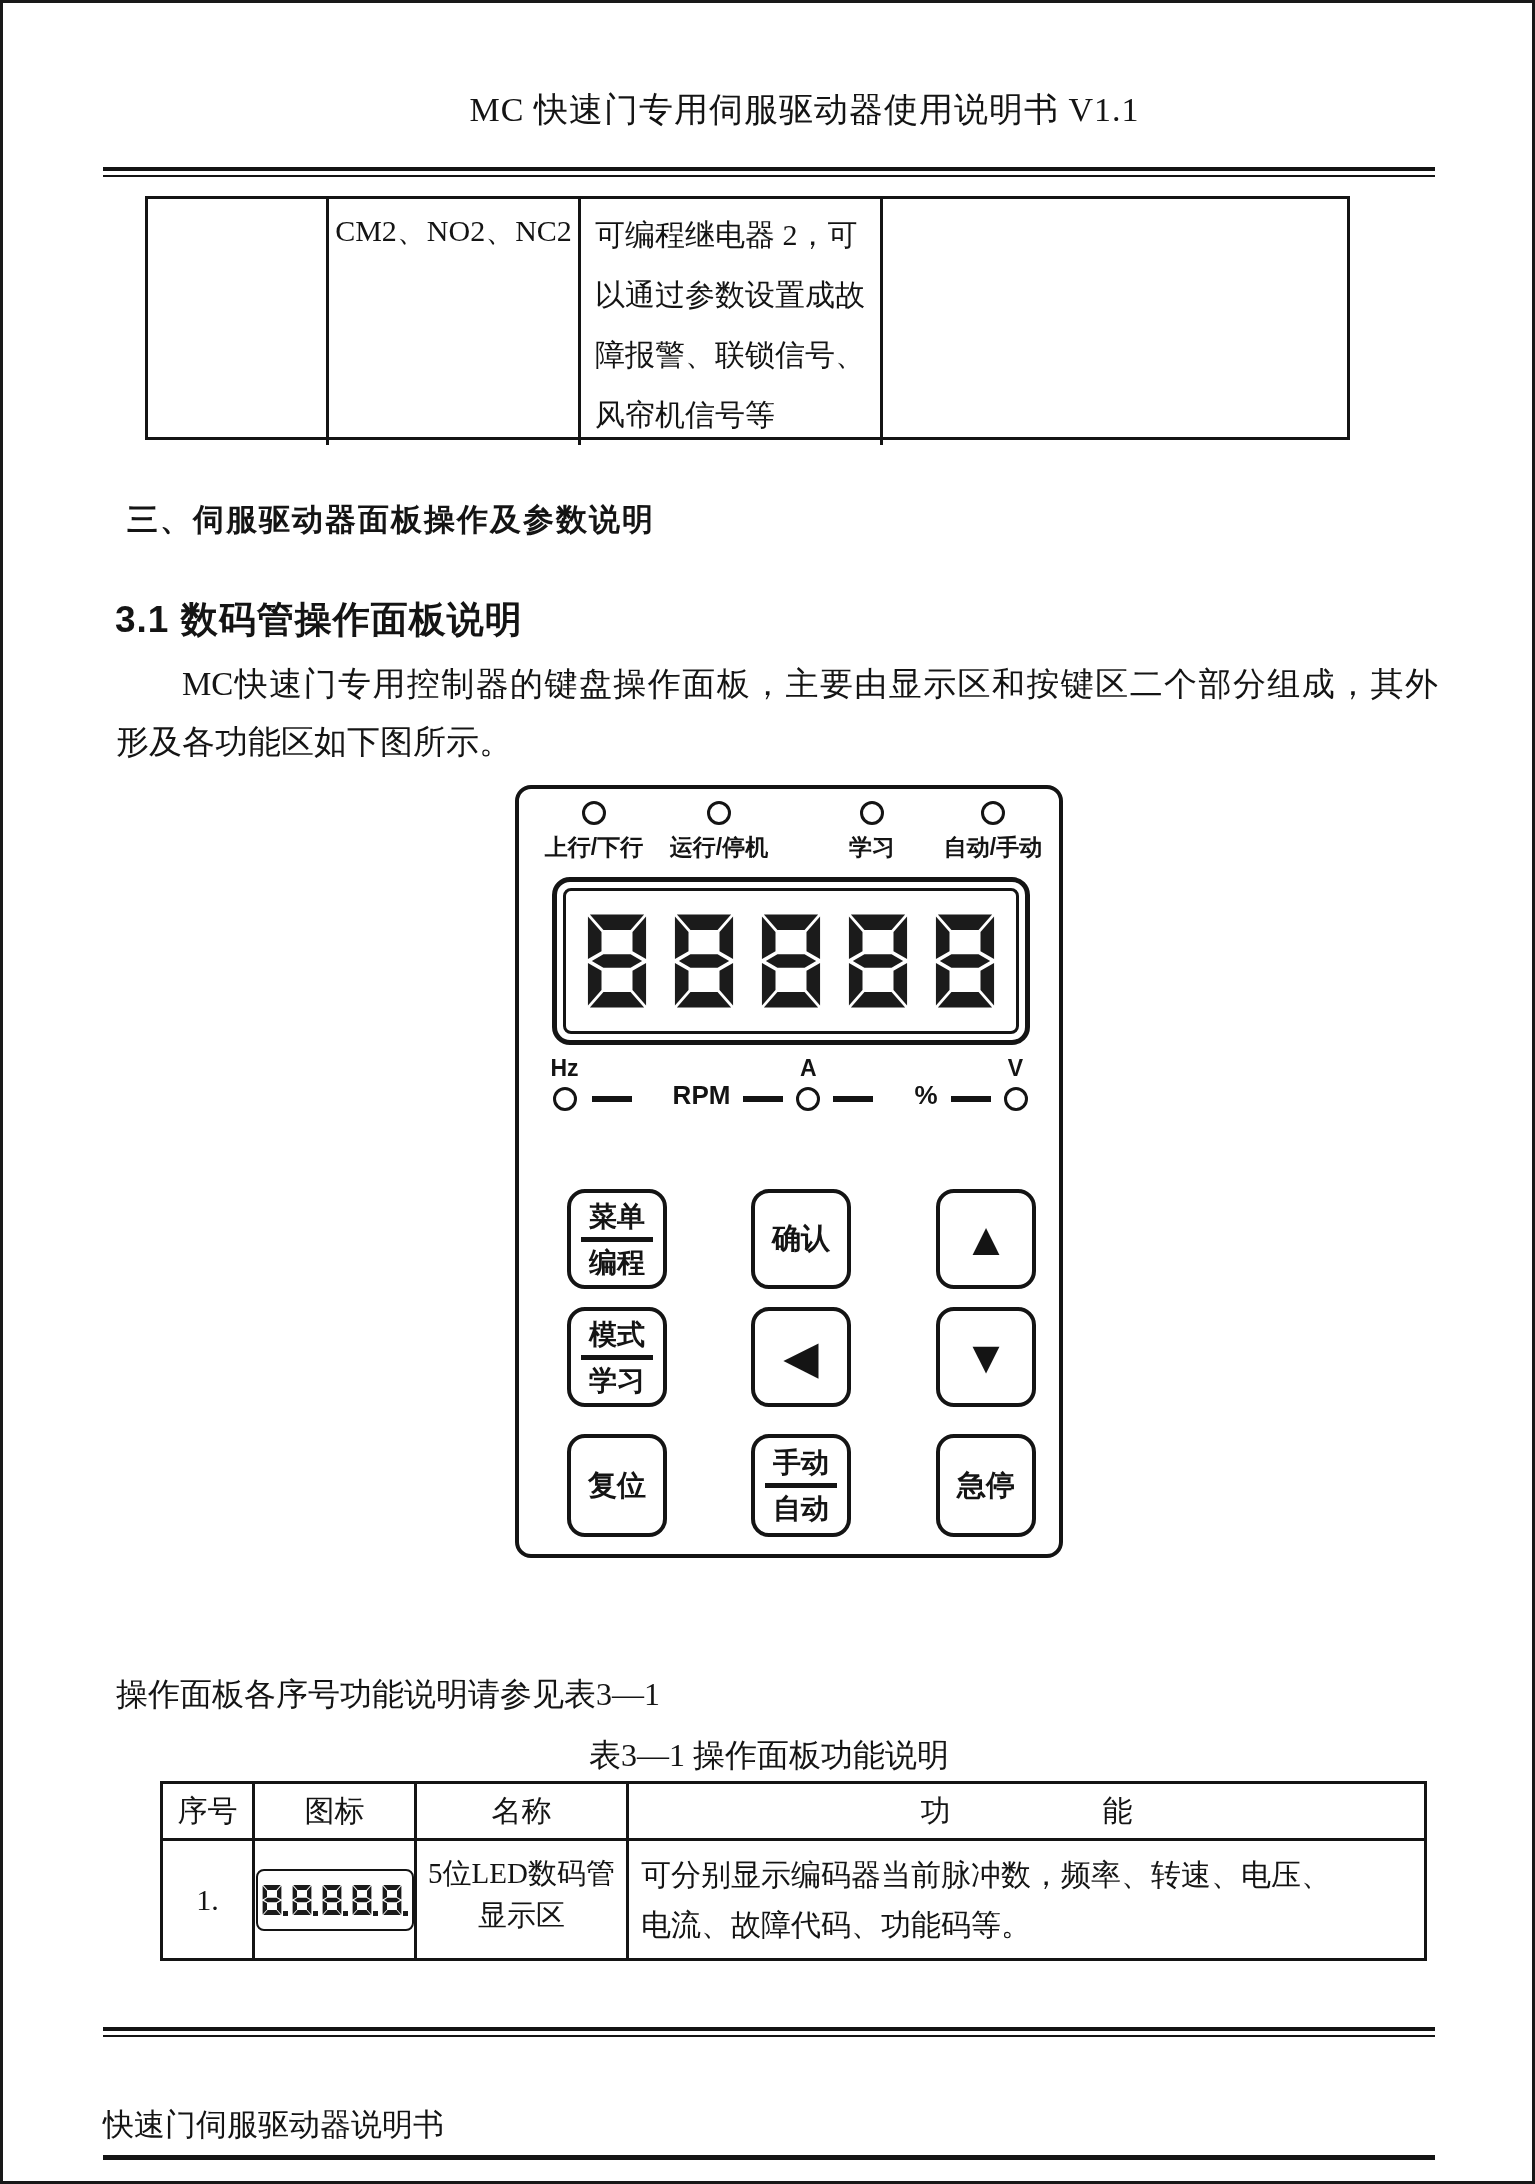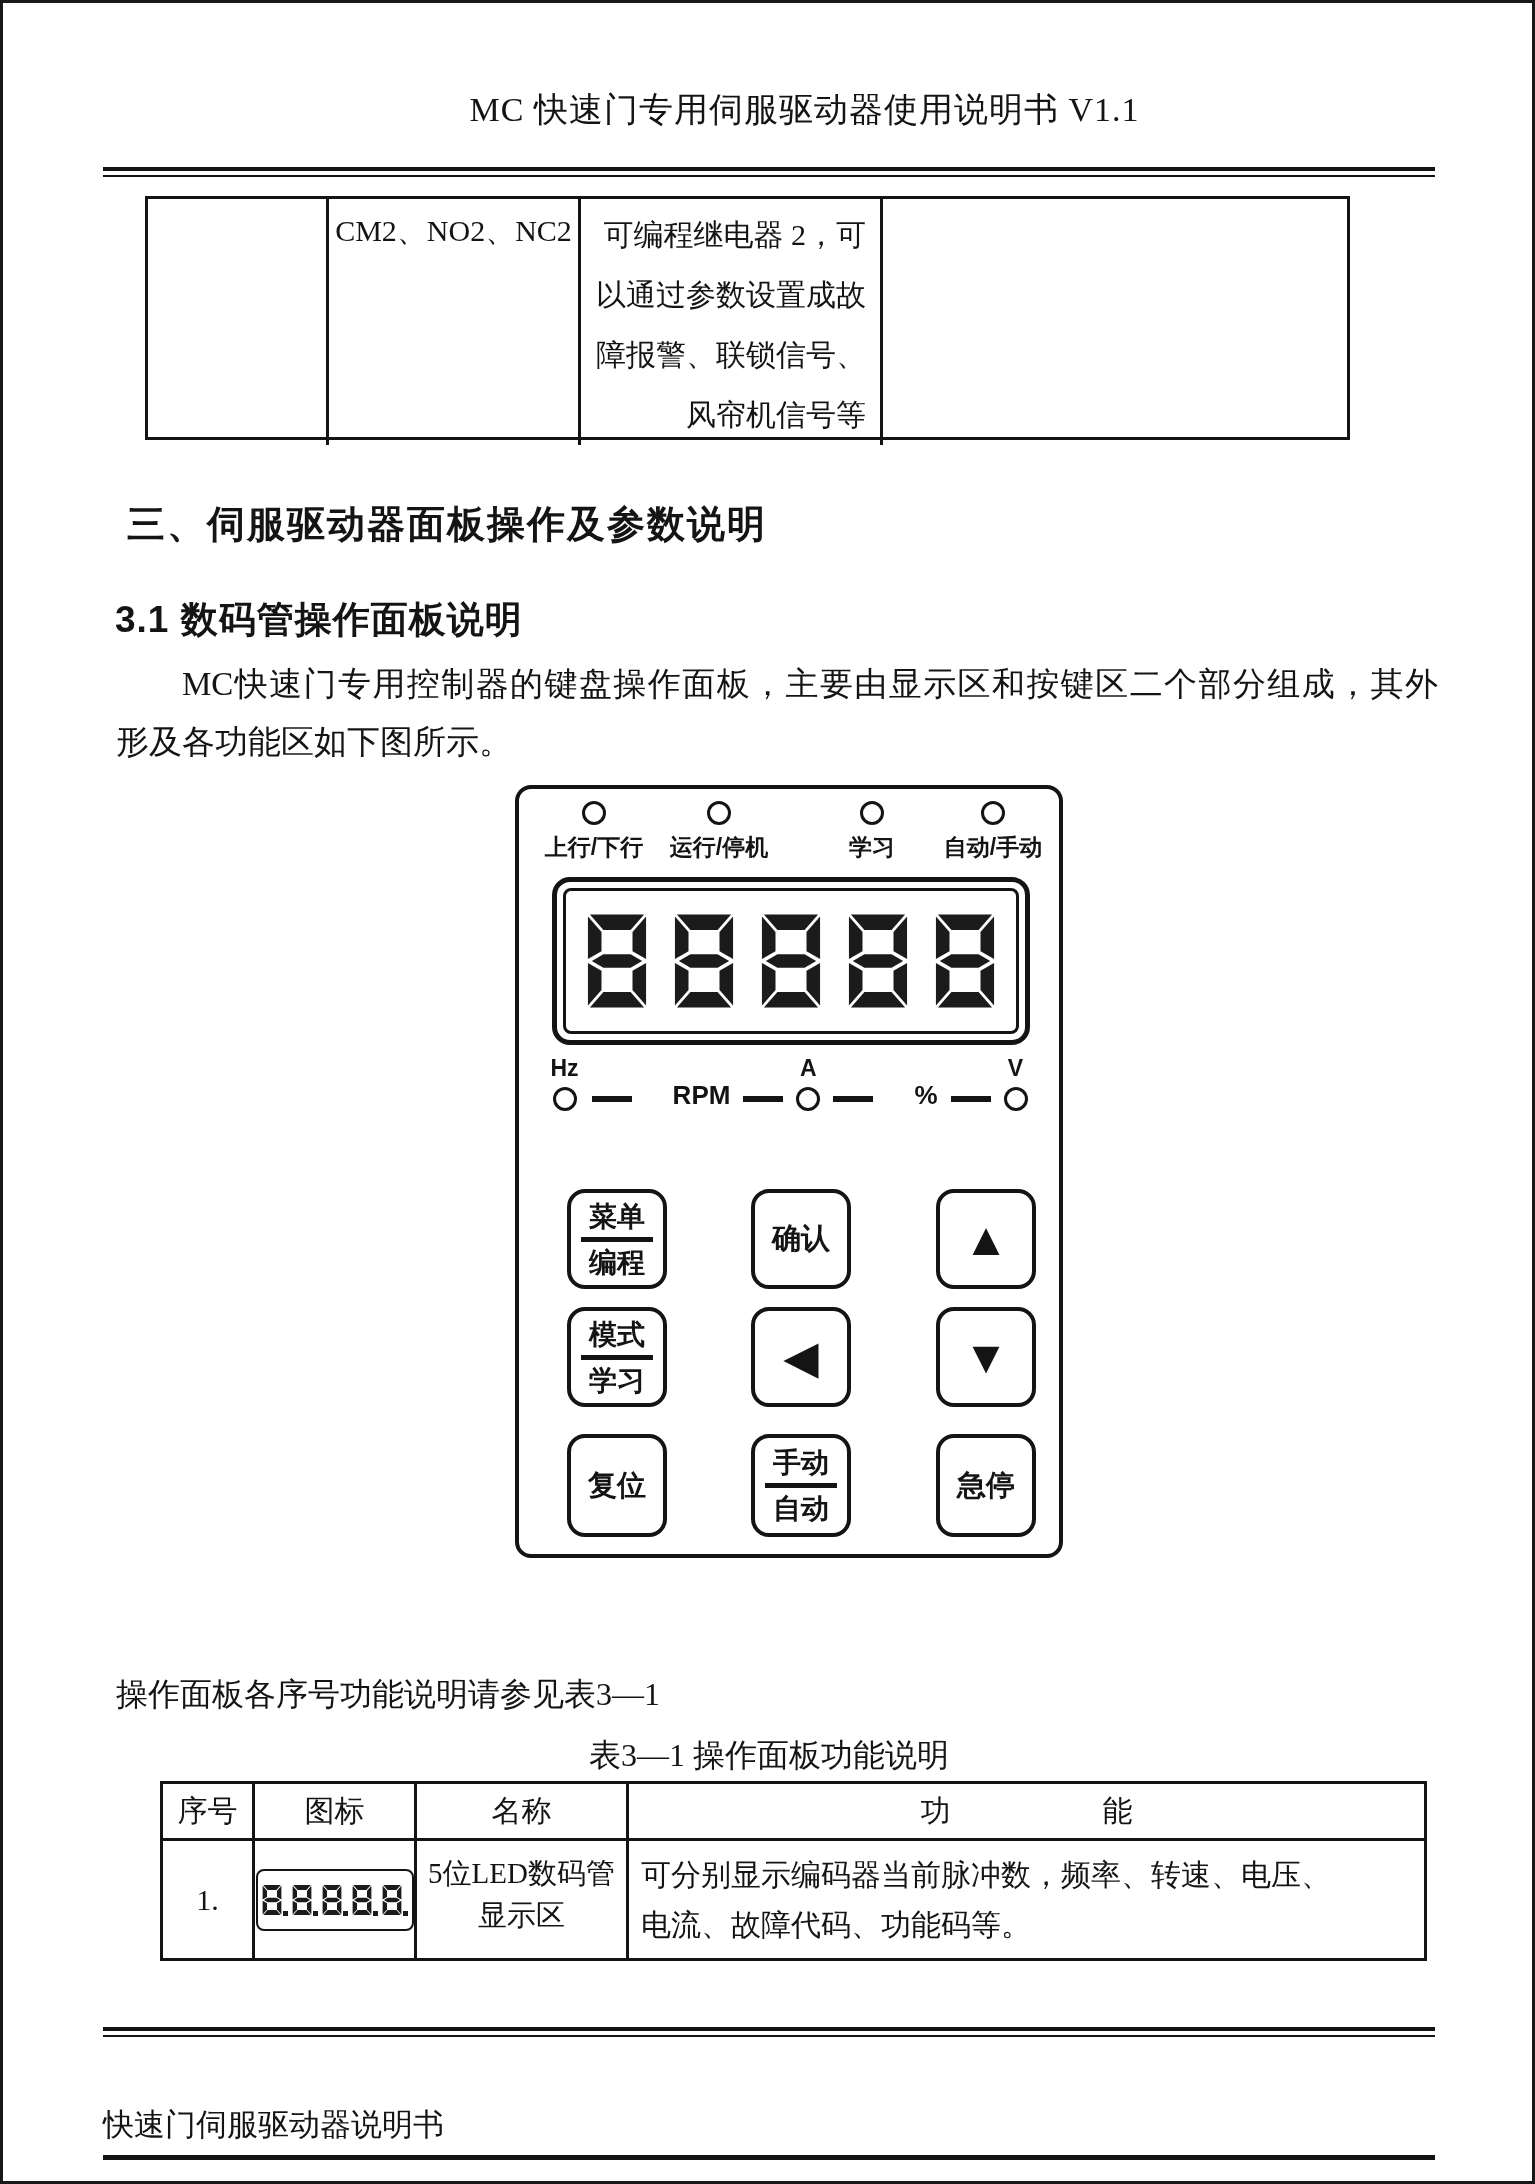--- a/index.html
+++ b/index.html
@@ -18,24 +18,24 @@
   #header-rule-a { left:100px; top:164px; width:1332px; height:4px; }
   #header-rule-b { left:100px; top:172px; width:1332px; height:2px; }
 
   
   #toptable { left:142px; top:193px; width:1205px; height:244px;
     border:3px solid #141414; box-sizing:border-box;
     display:grid; grid-template-columns:178px 252px 302px 1fr; }
   #toptable .cell { border-left:3px solid #141414; box-sizing:border-box; }
   #toptable .cell:first-child { border-left:none; }
   .cell-terminal { text-align:center; padding-top:12px; font-size:30px; }
-  .cell-desc { padding:6px 14px 0 14px; font-size:30px; line-height:60px;text-align:right; }
-
-  
-  #h2 { left:124px; top:496px; font-size:38px; font-weight:bold; letter-spacing:2px; }
+  .cell-desc { padding:6px 14px 0 14px; font-size:30px; line-height:60px; }
+
+  
+  #h2 { left:124px; top:496px; font-size:31px; font-weight:bold; letter-spacing:2px; }
   #h3 { left:112px; top:592px; font-size:37px; font-weight:bold; letter-spacing:1px; }
   #para { left:113px; top:652px; width:1322px; font-size:33px; line-height:58px; }
   #para .l1 { text-indent:66px; text-align:justify; text-align-last:justify; }
 
   
   #panel { left:512px; top:782px; width:548px; height:773px; background:#fff;
     border:4px solid #141414; border-radius:16px; box-sizing:border-box;
     font-family:"Liberation Sans","DejaVu Sans",sans-serif; }
   .led { position:absolute; top:12px; width:130px; transform:translateX(-50%); text-align:center; }
   .led .lamp { width:24px; height:24px; border:3px solid #141414; border-radius:50%;

